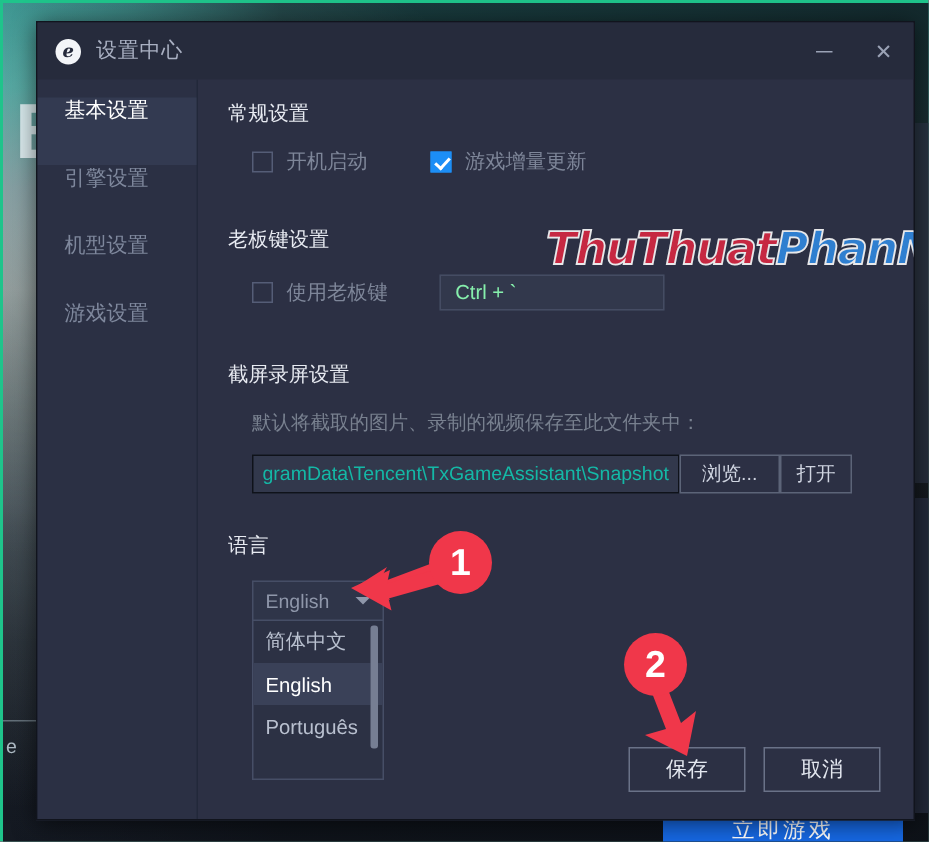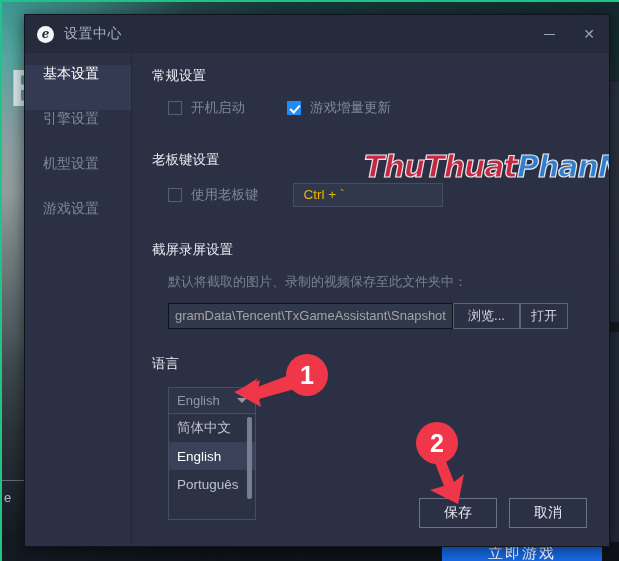--- a/index.html
+++ b/index.html
@@ -220,34 +220,34 @@
     color: #78808f;
     margin-bottom: 12px;
   }
 
   .hotkey-input {
     margin-left: 34px;
     width: 150px;
     height: 24px;
     background: #32384c;
     border: 1px solid #454c63;
-    color: #eab308;
+    color: #86efac;
     font-size: 13.5px;
     line-height: 22px;
     padding-left: 10px;
     font-family: "Liberation Sans", sans-serif;
   }
 
   .path-row { display:flex; align-items:center; margin-left: 16px; }
   .path-input {
     width: 285px;
     height: 26px;
     background: #32384c;
     border: 1px solid #0f121a;
-    color: #a3a3a3;
+    color: #14b8a6;
     font-size: 13px;
     line-height: 24px;
     padding-left: 6px;
     white-space: nowrap;
     overflow: hidden;
     font-family: "Liberation Sans", sans-serif;
   }
   .btn {
     height: 26px;
     border: 1px solid #5c6478;

